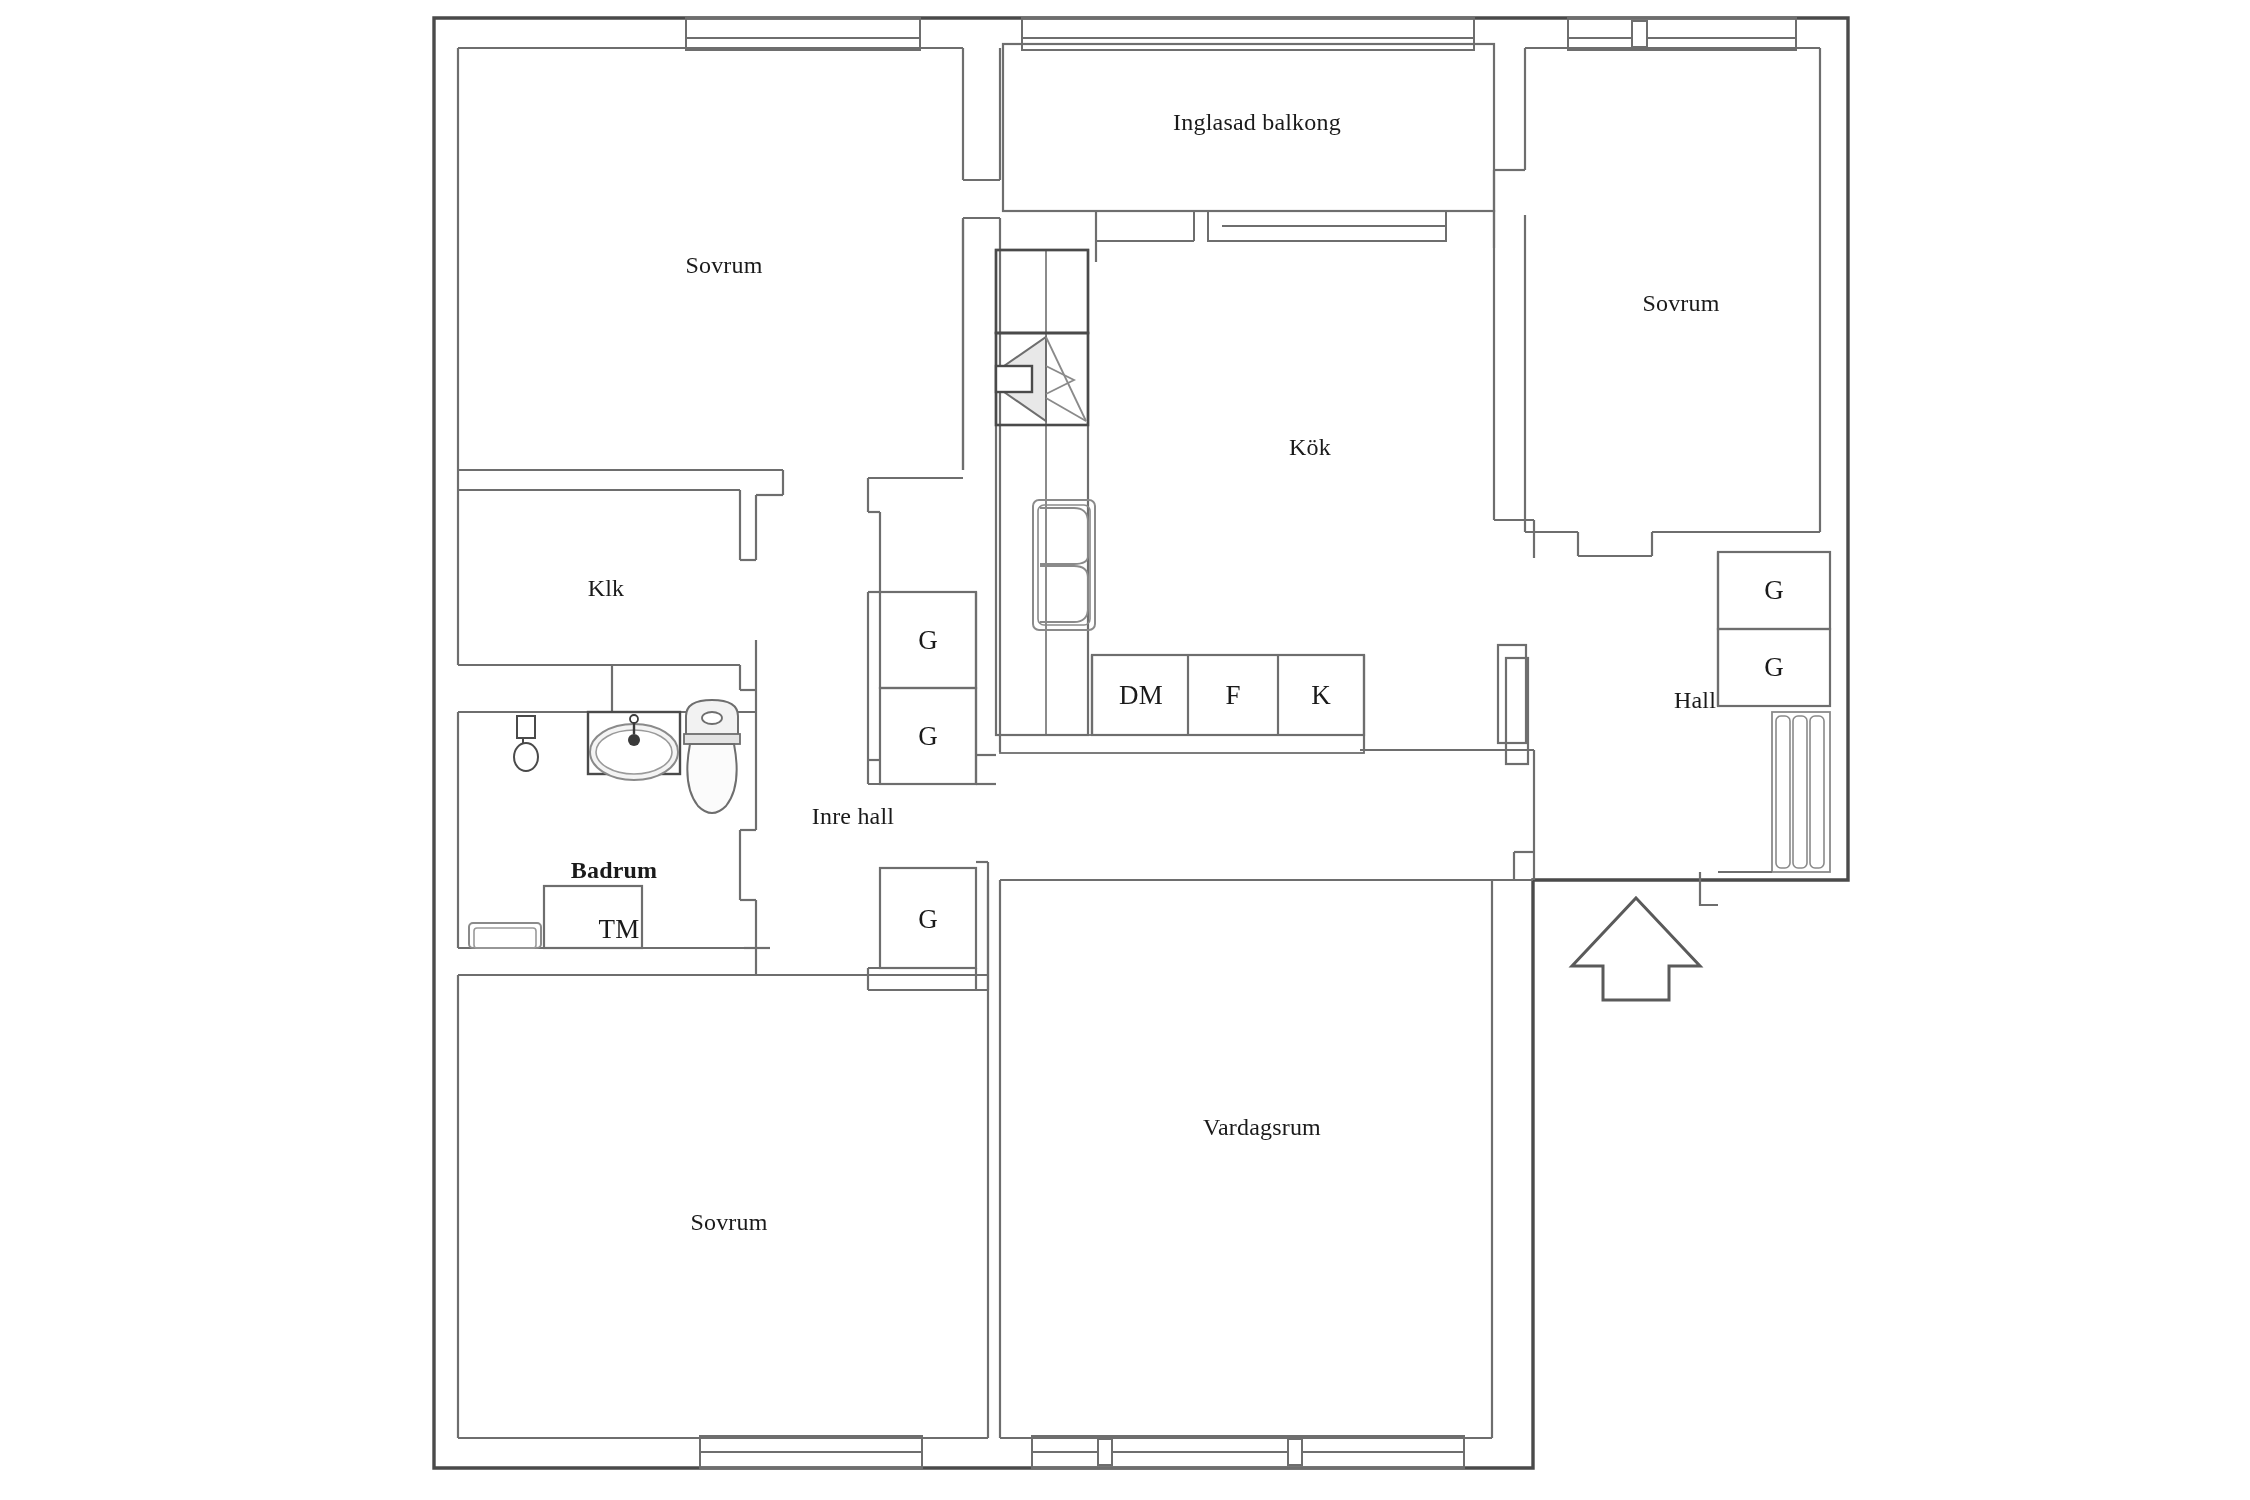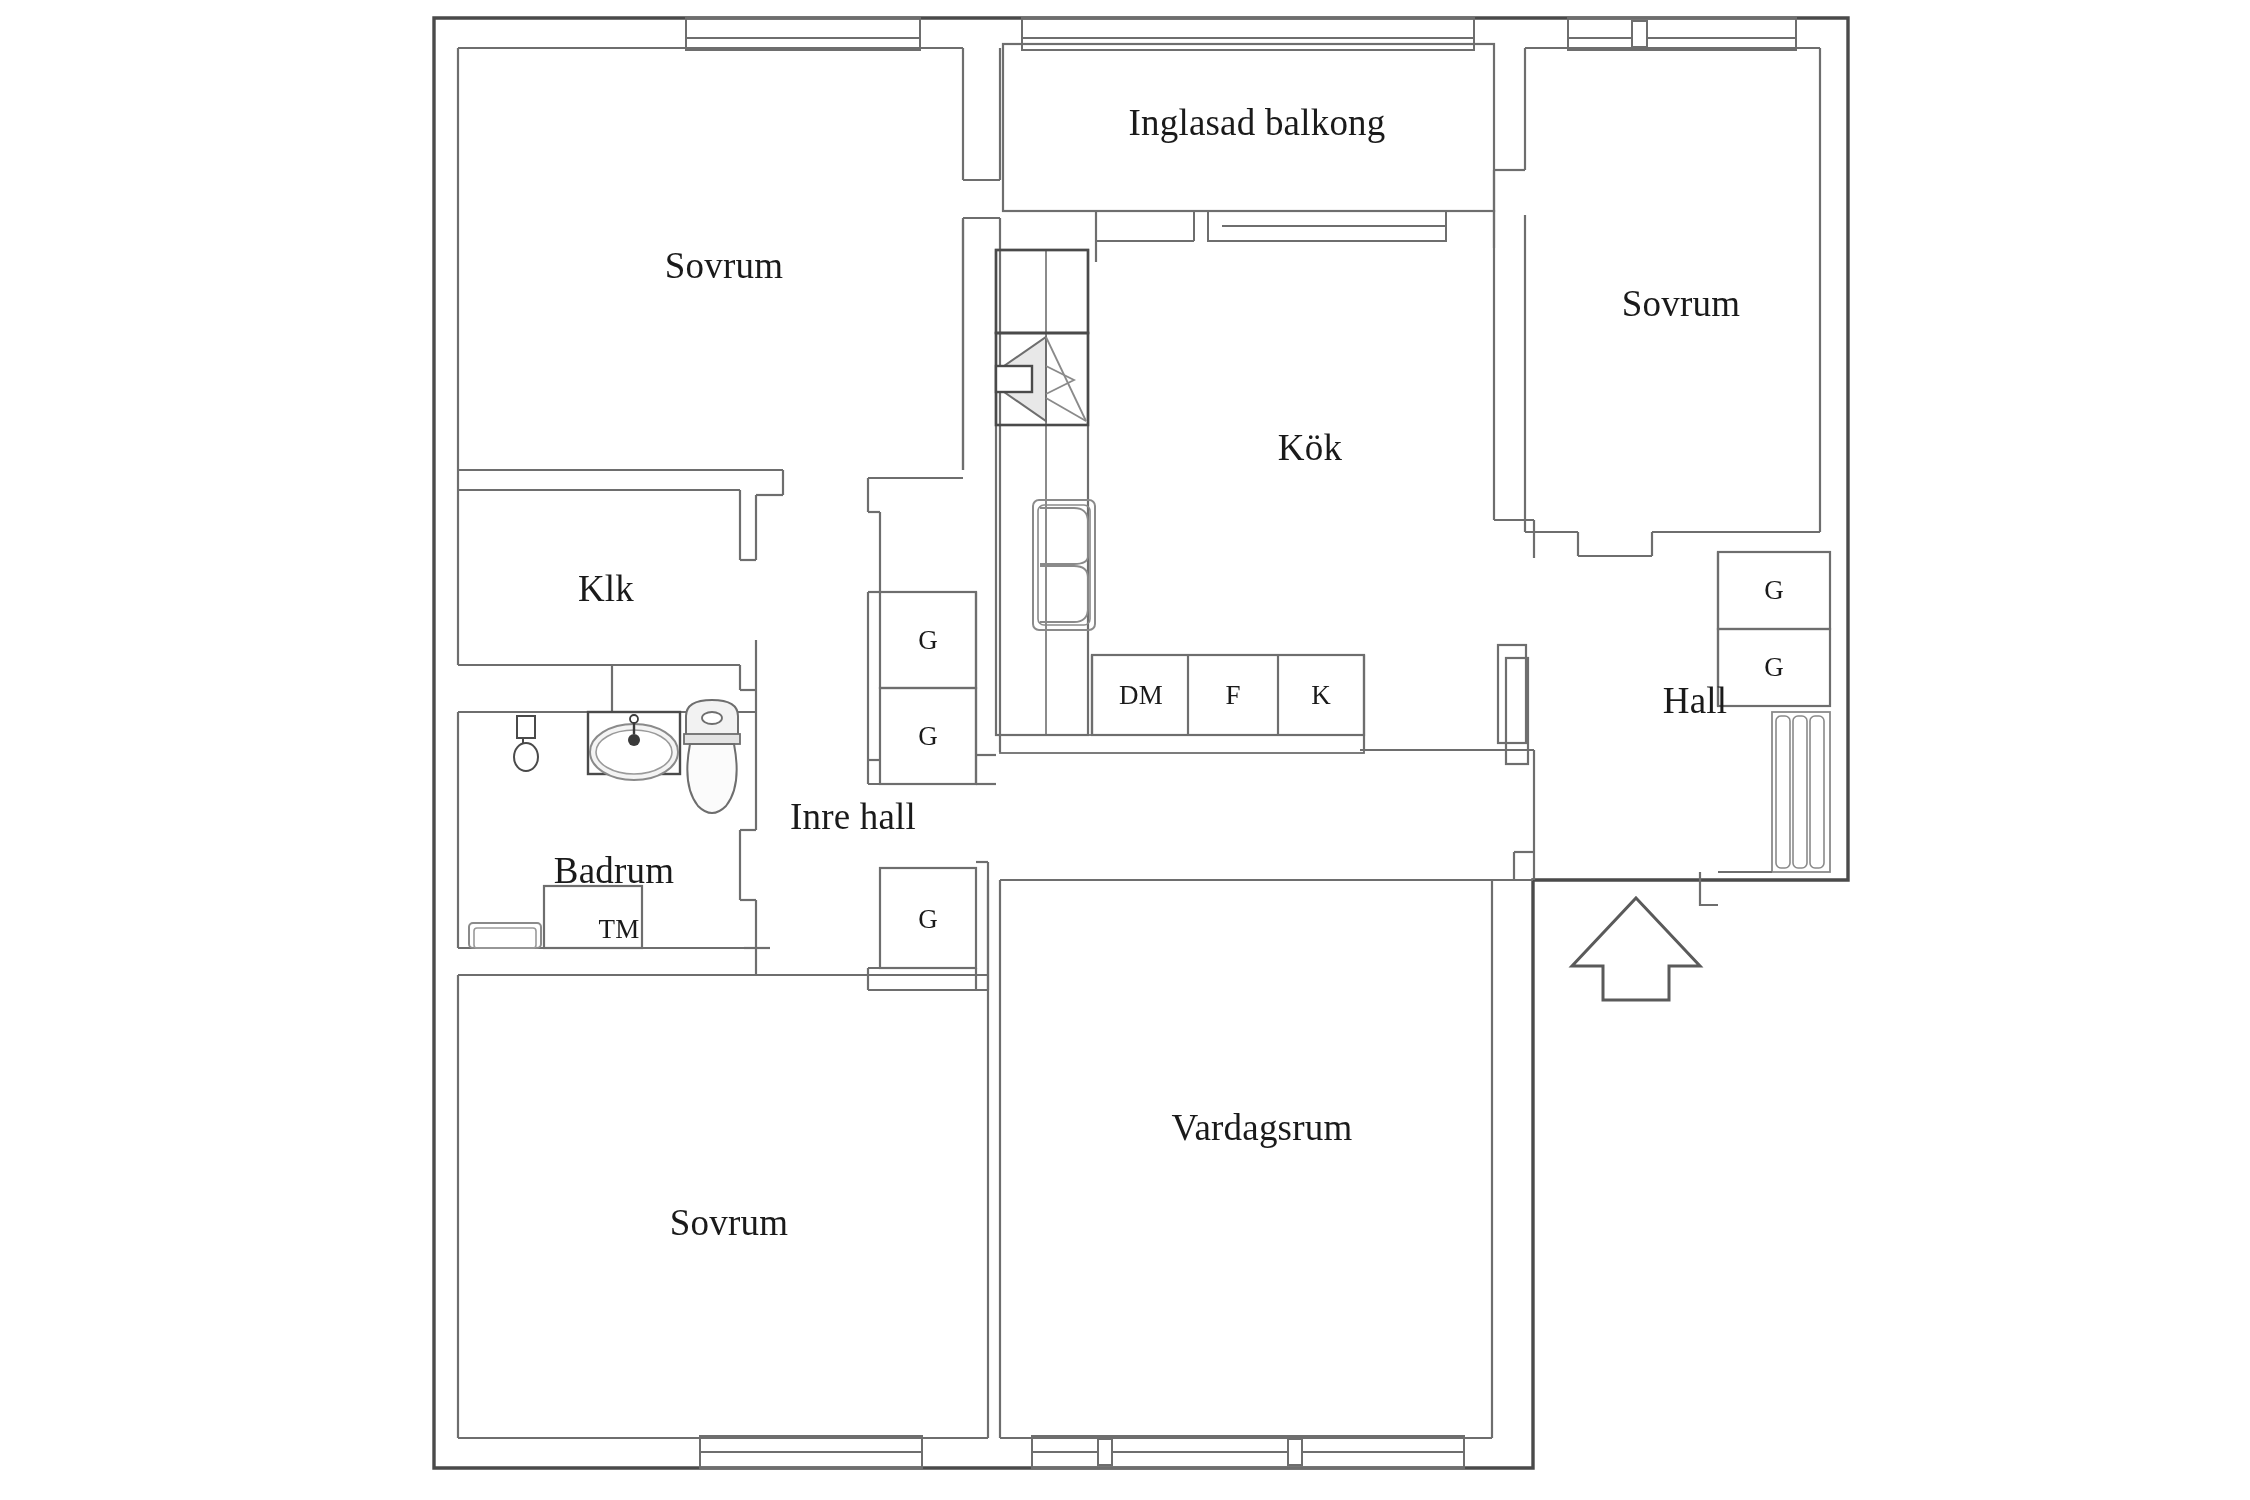--- a/index.html
+++ b/index.html
@@ -11,21 +11,21 @@
   #plan-root{position:relative;width:2250px;height:1500px;background:#fff;}
   #floorplan-svg{position:absolute;left:0;top:0;}
   .room-label{
     position:absolute;
     color:#1a1a1a;
     white-space:nowrap;
     transform:translate(-50%,-50%);
     letter-spacing:.2px;
     pointer-events:none;
   }
-  .lbl-room{font-size:37px;}
+  .lbl-room{font-size:24px;}
   .lbl-small{font-size:27px;}
 </style>
 </head>
 <body>
 
 <div id="plan-root">
 
 <svg id="floorplan-svg" width="2250" height="1500" viewBox="0 0 2250 1500">
 
   <g fill="none" stroke="#6e6e6e" stroke-width="2.2" stroke-linejoin="miter" stroke-linecap="butt">
@@ -291,21 +291,21 @@
   </g>
 </svg>
 
 <div class="room-label lbl-room" style="left:724px;  top:265px;">Sovrum</div>
 <div class="room-label lbl-room" style="left:1257px; top:122px;">Inglasad balkong</div>
 <div class="room-label lbl-room" style="left:1681px; top:303px;">Sovrum</div>
 <div class="room-label lbl-room" style="left:1310px; top:447px;text-align:center;">Kök</div>
 <div class="room-label lbl-room" style="left:606px;  top:588px;">Klk</div>
 <div class="room-label lbl-room" style="left:1695px; top:700px;">Hall</div>
 <div class="room-label lbl-room" style="left:853px;  top:816px;text-align:right;">Inre hall</div>
-<div class="room-label lbl-room" style="left:614px;  top:870px;">Badrum</div>
+<div class="room-label lbl-room" style="left:614px;  top:870px;font-weight:bold;">Badrum</div>
 <div class="room-label lbl-room" style="left:1262px; top:1127px;">Vardagsrum</div>
 <div class="room-label lbl-room" style="left:729px;  top:1222px;">Sovrum</div>
 
 <div class="room-label lbl-small" style="left:928px;  top:640px;">G</div>
 <div class="room-label lbl-small" style="left:928px;  top:736px;">G</div>
 <div class="room-label lbl-small" style="left:928px;  top:919px;">G</div>
 <div class="room-label lbl-small" style="left:1774px; top:590px;">G</div>
 <div class="room-label lbl-small" style="left:1774px; top:667px;">G</div>
 
 <div class="room-label lbl-small" style="left:1141px; top:695px;">DM</div>

